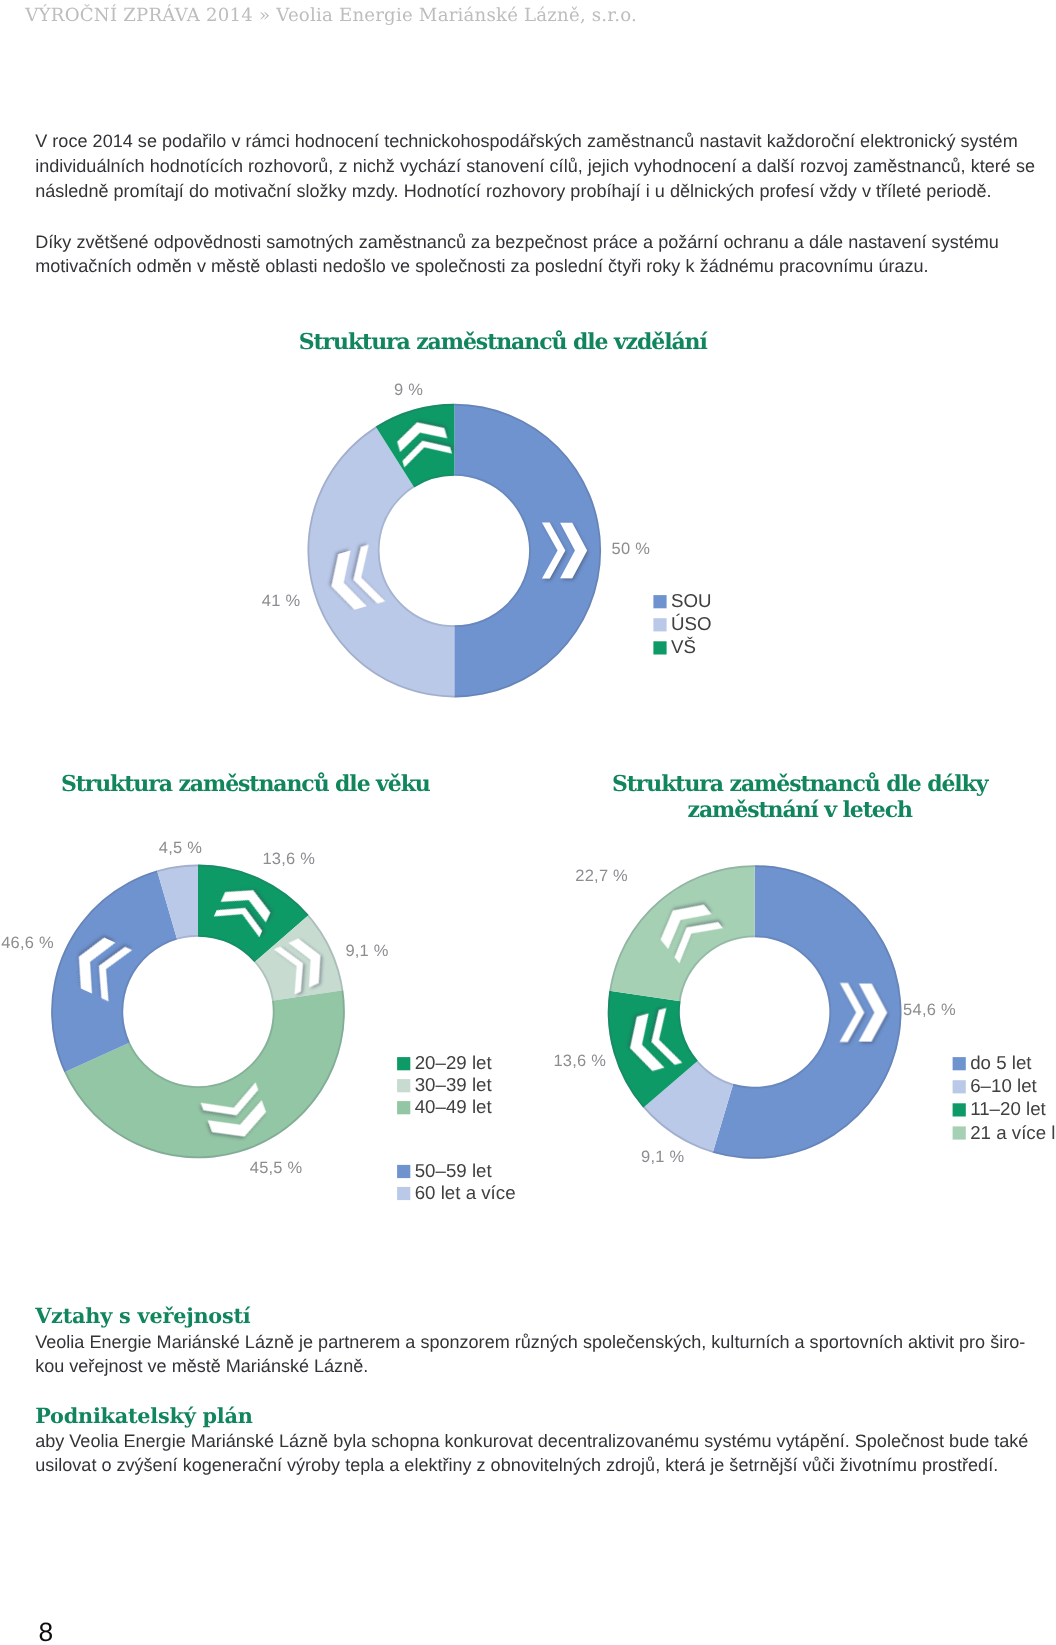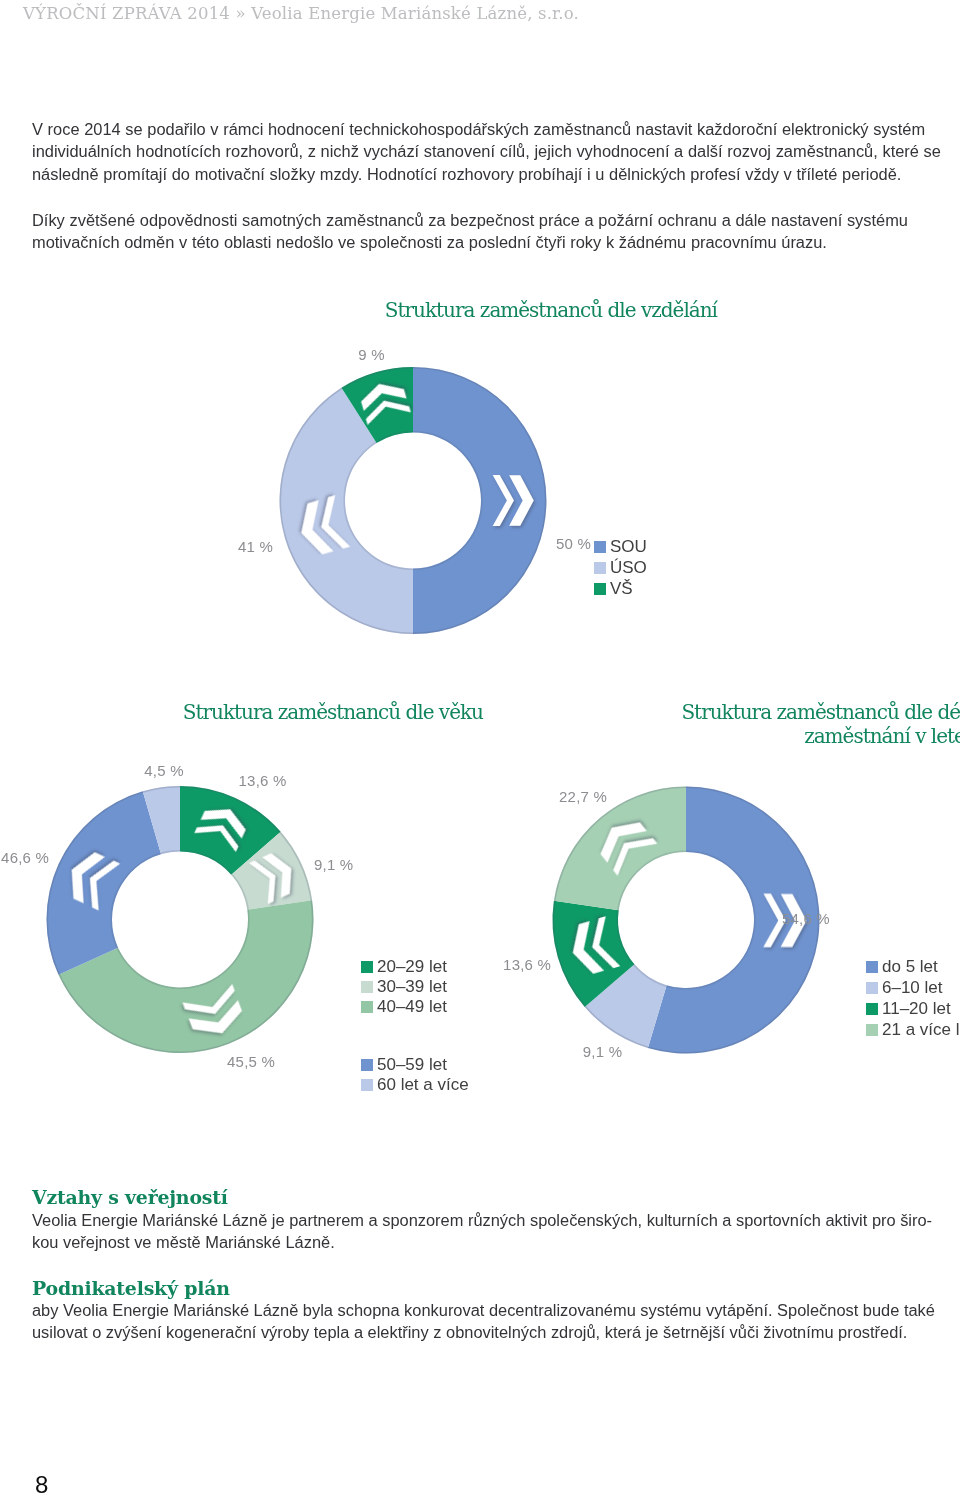--- a/index.html
+++ b/index.html
@@ -9,22 +9,22 @@
 
   .runhead{position:absolute;left:23px;top:4px;font-family:"DejaVu Serif",serif;
            font-size:16.5px;color:#bcbdbf;letter-spacing:0.18px;white-space:nowrap;}
 
   .body-text{position:absolute;font-size:16.42px;line-height:22.3px;color:#333437;
              text-align:left;word-spacing:0.1px;}
   #para1{left:32px;top:118px;width:908px;}
   #para2{left:32px;top:209px;width:908px;}
 
   .chart{position:absolute;}
-  .chart-title{position:absolute;font-family:"DejaVu Serif",serif;font-weight:normal;
-               font-size:20px;line-height:24px;color:#11855b;text-align:right;
+  .chart-title{position:absolute;font-family:"DejaVu Serif",serif;font-weight:bold;
+               font-size:20px;line-height:24px;color:#11855b;text-align:center;
                letter-spacing:-1.0px;}
   svg{display:block;overflow:visible;}
 
   .legend{position:absolute;font-size:17px;color:#404040;white-space:nowrap;}
   .legend .lrow{display:flex;align-items:center;height:20px;white-space:nowrap;}
   .legend .sw{width:12px;height:12px;display:inline-block;flex:none;margin-right:4px;}
 
   .pct{position:absolute;font-size:15px;color:#8c8d90;white-space:nowrap;letter-spacing:0.2px;}
 
   .sec{position:absolute;}
@@ -41,21 +41,21 @@
 
   <div class="runhead">VÝROČNÍ ZPRÁVA 2014 » Veolia Energie Mariánské Lázně, s.r.o.</div>
 
   <div class="body-text" id="para1">
       <div style="white-space: nowrap;">V roce 2014 se podařilo v rámci hodnocení technickohospodářských zaměstnanců nastavit každoroční elektronický systém</div>
       <div style="white-space: nowrap;">individuálních hodnotících rozhovorů, z nichž vychází stanovení cílů, jejich vyhodnocení a další rozvoj zaměstnanců, které se</div>
       <div style="white-space: nowrap;">následně promítají do motivační složky mzdy. Hodnotící rozhovory probíhají i u dělnických profesí vždy v tříleté periodě.</div>
     </div>
   <div class="body-text" id="para2">
       <div style="white-space: nowrap;">Díky zvětšené odpovědnosti samotných zaměstnanců za  bezpečnost práce a požární ochranu a dále nastavení systému</div>
-      <div style="white-space: nowrap;">motivačních odměn v této oblasti nedošlo ve společnosti za poslední čtyři roky k žádnému pracovnímu úrazu.</div>
+      <div style="white-space: nowrap;">motivačních odměn v městě oblasti nedošlo ve společnosti za poslední čtyři roky k žádnému pracovnímu úrazu.</div>
     </div>
 
   <div class="chart" id="chart-vzdelani" style="left:0px;top:0px;">
       <div class="chart-title" style="left: 197px; top: 298px; width: 520px;">
         <div>Struktura zaměstnanců dle vzdělání</div>
       </div>
       <svg width="960" height="1495" style="position: absolute; left: 0px; top: 0px;">
         <defs>
           <filter id="sh-vzdelani" x="-60%" y="-60%" width="240%" height="240%">
             <feDropShadow dx="1.5" dy="1.9" stdDeviation="1.5" flood-color="#3c445a" flood-opacity="0.42"></feDropShadow>
@@ -76,21 +76,21 @@
         <g transform="translate(512.30,500.50) rotate(0.00)" filter="url(#sh-vzdelani)">
           <path d="M-12.6,-25.5 L1.5999999999999996,0 L-12.6,25.5 L-19.6,25.5 L-5.4,0 L-19.6,-25.5 Z M7.9,-25.2 L21.4,0 L7.9,25.2 L-3.0999999999999996,25.2 L10.399999999999999,0 L-3.0999999999999996,-25.2 Z" fill="#ffffff"></path>
         </g>
         <g transform="translate(322.92,526.67) rotate(163.80)" filter="url(#sh-vzdelani)">
           <path d="M-13.23,-26.775000000000002 L1.6799999999999997,0 L-13.23,26.775000000000002 L-20.580000000000002,26.775000000000002 L-5.670000000000001,0 L-20.580000000000002,-26.775000000000002 Z M8.295,-26.46 L22.47,0 L8.295,26.46 L-3.255000000000001,26.46 L10.919999999999998,0 L-3.255000000000001,-26.46 Z" fill="#ffffff"></path>
         </g>
         <g transform="translate(384.40,402.07) rotate(253.80)" filter="url(#sh-vzdelani)">
           <path d="M-11.088,-22.44 L1.4079999999999995,0 L-11.088,22.44 L-17.247999999999998,22.44 L-4.752000000000001,0 L-17.247999999999998,-22.44 Z M6.952,-22.176 L18.832,0 L6.952,22.176 L-2.7279999999999998,22.176 L9.152000000000001,0 L-2.7279999999999998,-22.176 Z" fill="#ffffff"></path>
         </g>
       </svg>
-      <div class="pct" style="top: 491px; left: 556px; margin-top: 44px;">50 %</div>
+      <div class="pct" style="top: 491px; left: 556px;">50 %</div>
       <div class="pct" style="top: 538px; left: 0px; width: 273px; text-align: right;">41 %</div>
       <div class="pct" style="top: 346px; left: 311.5px; width: 120px; text-align: center;">9 %</div>
       <div class="legend" style="left: 594px; top: 537px;">
         <div class="lrow" style="height: 20.9px;">
           <span class="sw" style="background: rgb(111, 147, 207);"></span>
           <span>SOU</span>
         </div>
         <div class="lrow" style="height: 20.9px;">
           <span class="sw" style="background: rgb(187, 201, 232);"></span>
           <span>ÚSO</span>
@@ -195,24 +195,24 @@
         <g transform="translate(784.00,920.48) rotate(0.28)" filter="url(#sh-delka)">
           <path d="M-13.23,-26.775000000000002 L1.6799999999999997,0 L-13.23,26.775000000000002 L-20.580000000000002,26.775000000000002 L-5.670000000000001,0 L-20.580000000000002,-26.775000000000002 Z M8.295,-26.46 L22.47,0 L8.295,26.46 L-3.255000000000001,26.46 L10.919999999999998,0 L-3.255000000000001,-26.46 Z" fill="#ffffff"></path>
         </g>
         <g transform="translate(593.81,946.78) rotate(163.80)" filter="url(#sh-delka)">
           <path d="M-12.852,-26.01 L1.6319999999999997,0 L-12.852,26.01 L-19.992,26.01 L-5.508000000000001,0 L-19.992,-26.01 Z M8.058,-25.704 L21.828,0 L8.058,25.704 L-3.162000000000001,25.704 L10.607999999999999,0 L-3.162000000000001,-25.704 Z" fill="#ffffff"></path>
         </g>
         <g transform="translate(625.14,844.47) rotate(231.14)" filter="url(#sh-delka)">
           <path d="M-12.6,-25.5 L1.5999999999999996,0 L-12.6,25.5 L-19.6,25.5 L-5.4,0 L-19.6,-25.5 Z M7.9,-25.2 L21.4,0 L7.9,25.2 L-3.0999999999999996,25.2 L10.399999999999999,0 L-3.0999999999999996,-25.2 Z" fill="#ffffff"></path>
         </g>
       </svg>
-      <div class="pct" style="top: 910px; left: 782px;">54,6 %</div>
+      <div class="pct" style="top: 910px; left: 821px;">54,6 %</div>
       <div class="pct" style="top: 1043px; left: 542.5px; width: 120px; text-align: center;">9,1 %</div>
       <div class="pct" style="top: 956px; left: 0px; width: 551px; text-align: right;">13,6 %</div>
-      <div class="pct" style="top: 788px; left: 523px; width: 120px; text-align: center;">22,7 %</div>
+      <div class="pct" style="top: 788px; left: 523px; width: 120px; text-align: left;">22,7 %</div>
       <div class="legend" style="left: 866px; top: 957px;">
         <div class="lrow" style="height: 20.8px;">
           <span class="sw" style="background: rgb(111, 147, 207);"></span>
           <span>do 5 let</span>
         </div>
         <div class="lrow" style="height: 20.8px;">
           <span class="sw" style="background: rgb(187, 201, 232);"></span>
           <span>6–10 let</span>
         </div>
         <div class="lrow" style="height: 20.8px;">

